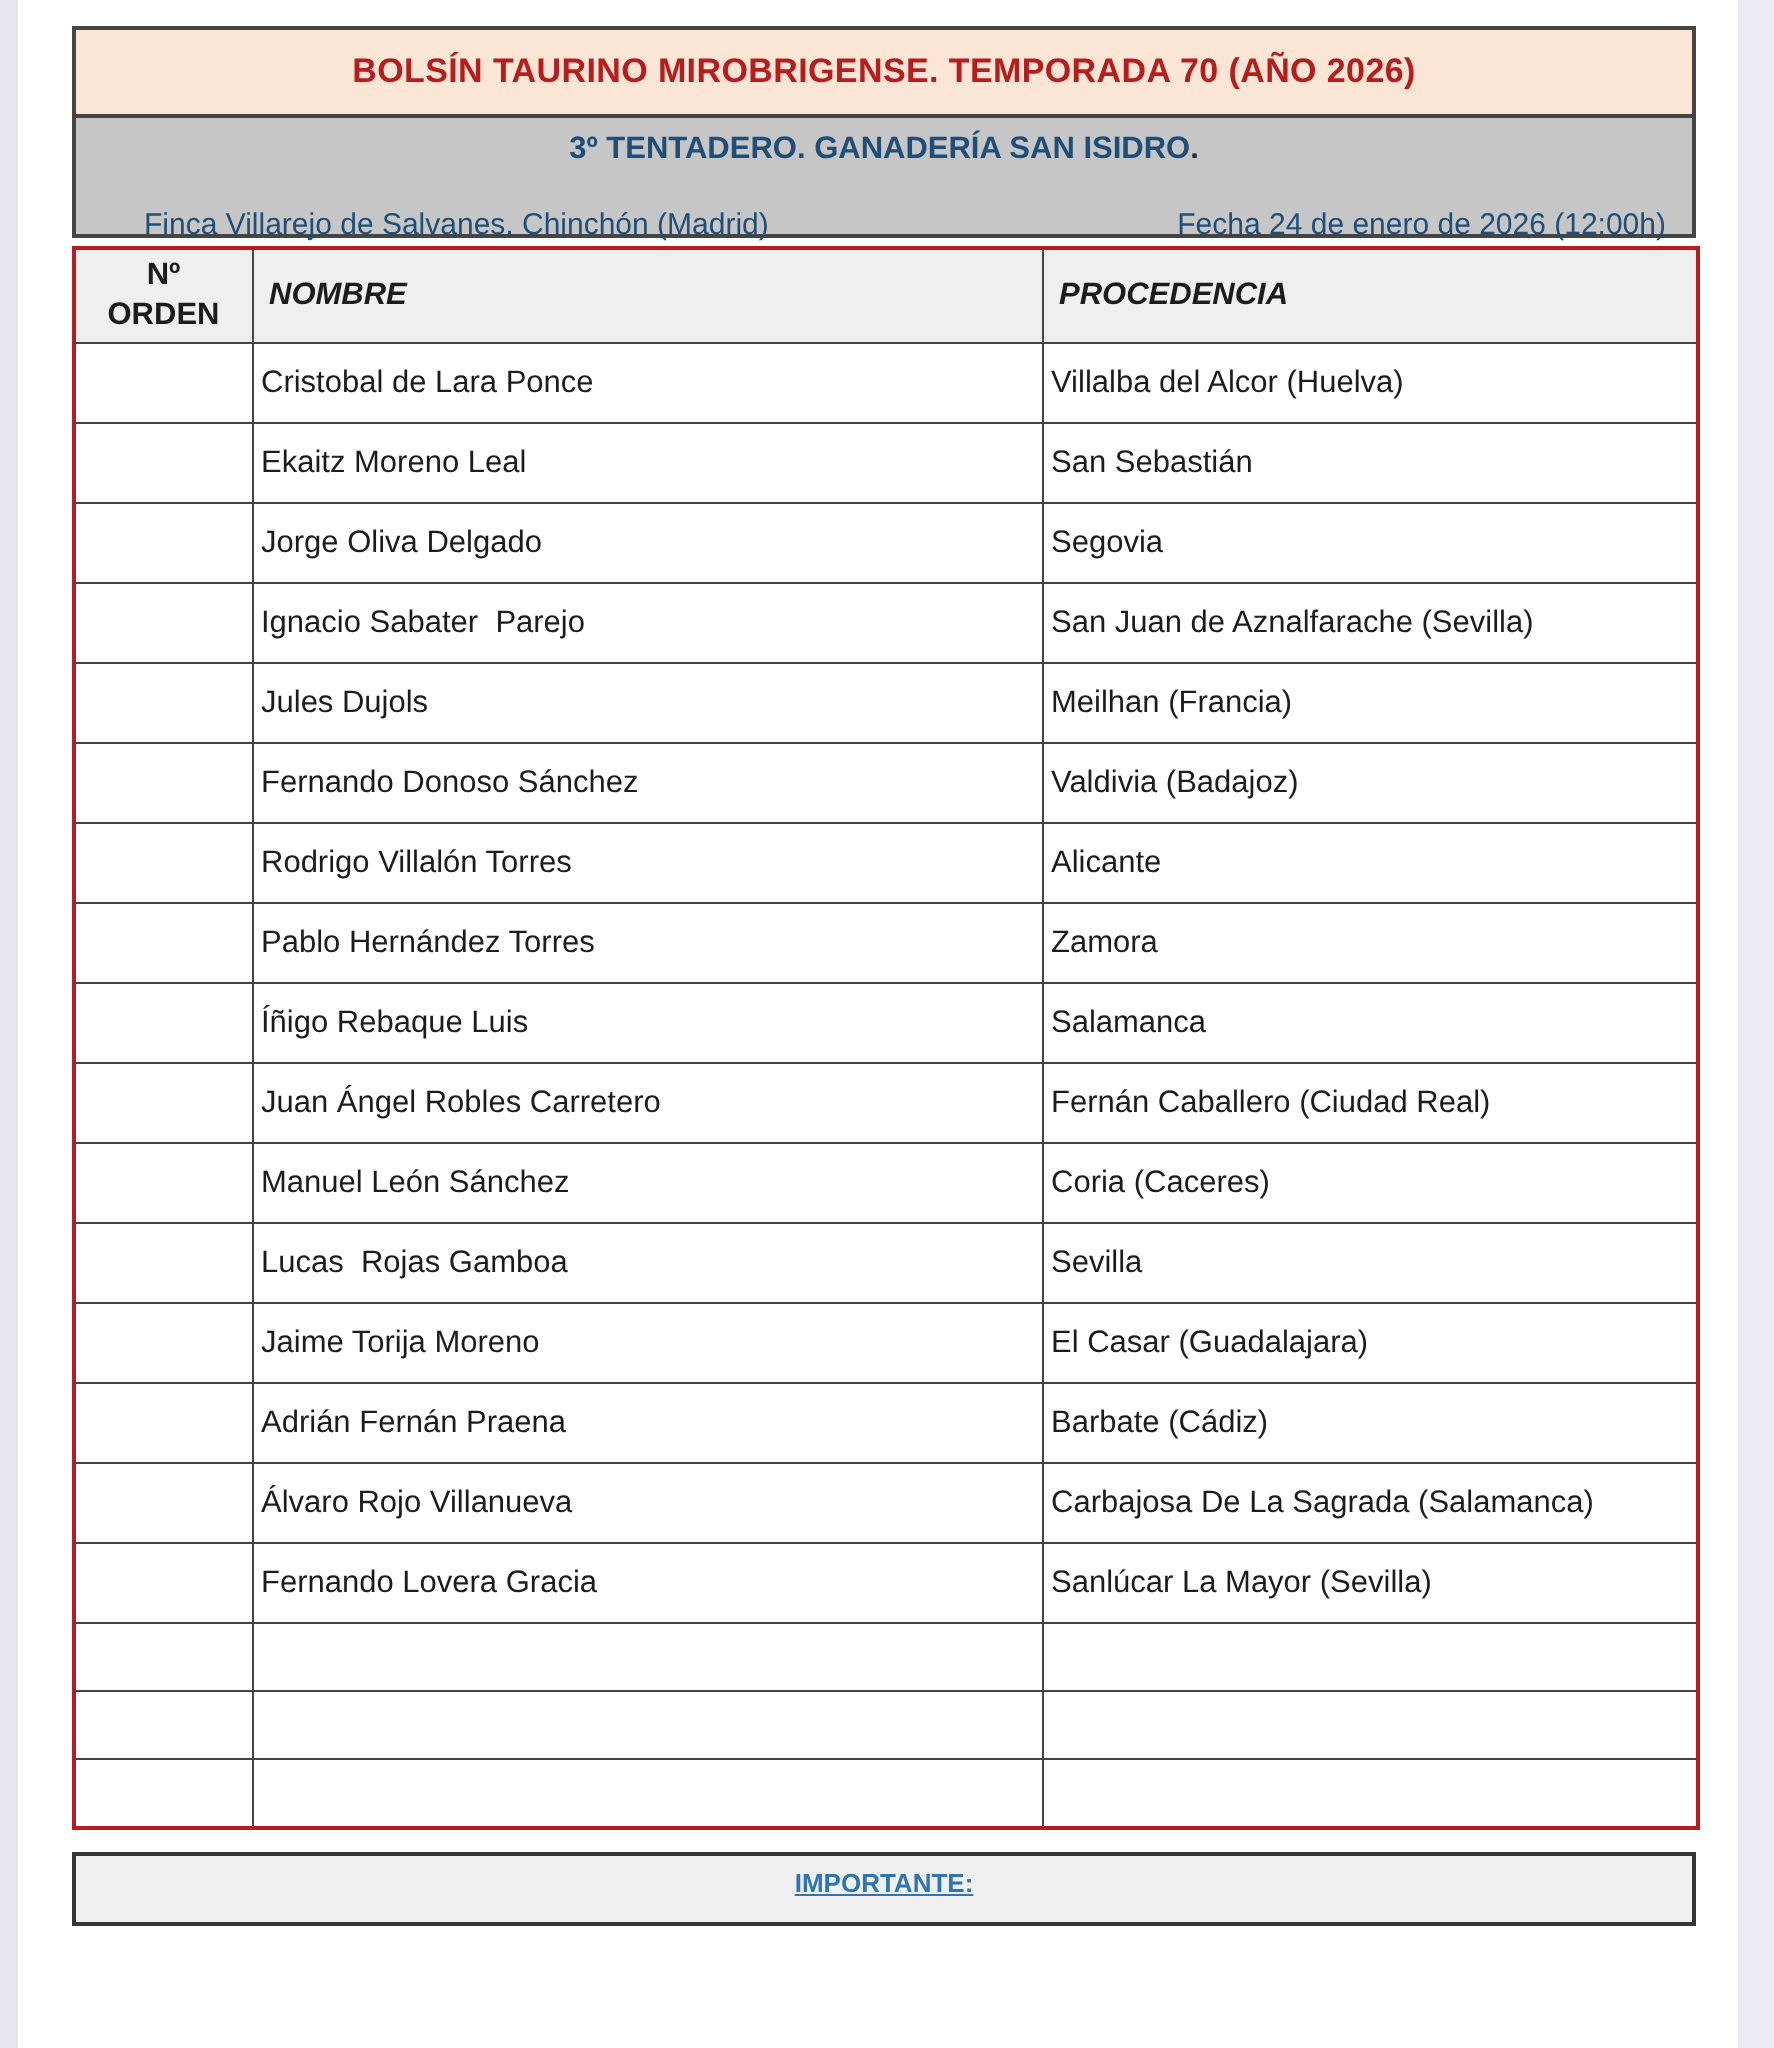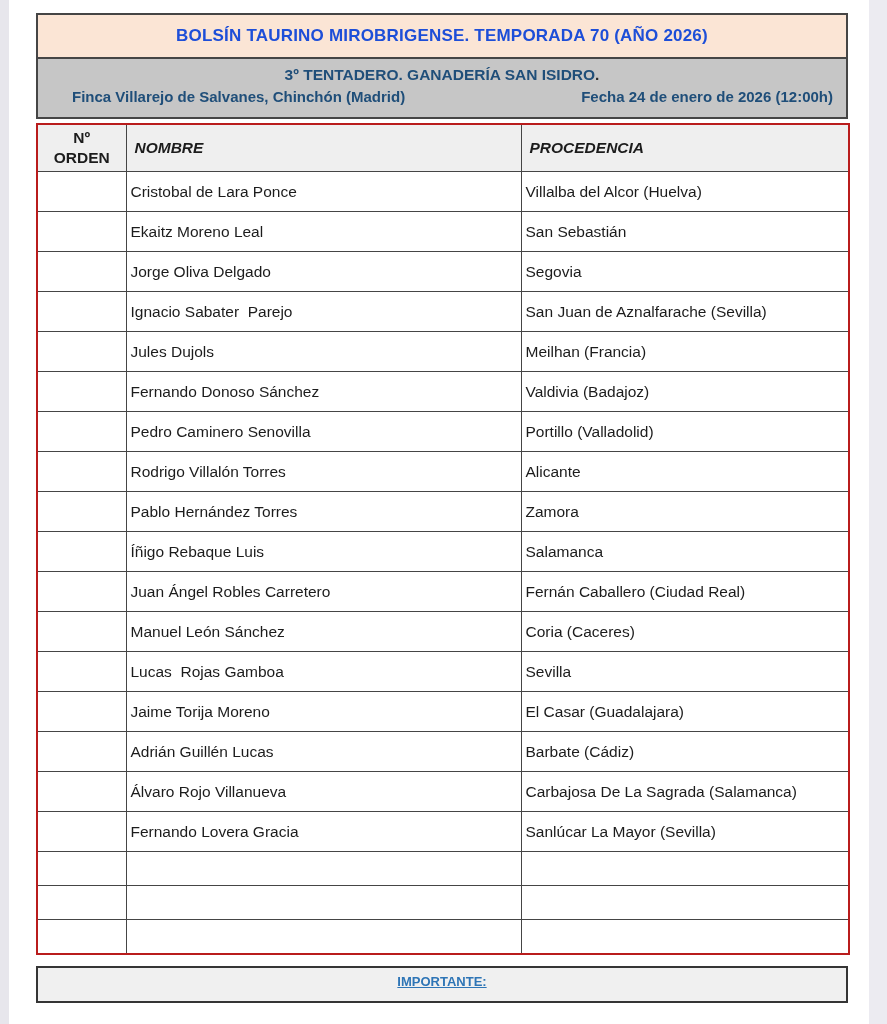--- a/index.html
+++ b/index.html
@@ -31,21 +31,21 @@
   .title-box {
     box-sizing: border-box;
     border: 2px solid #454545;
     background: #fbe5d5;
     height: 46px;
     display: flex;
     align-items: center;
     justify-content: center;
   }
   .title-box .title-text {
-    color: #1d4ed8;
+    color: #b91c1c;
     font-weight: bold;
     font-size: 17px;
     letter-spacing: 0.2px;
   }
 
   
   .event-box {
     box-sizing: border-box;
     border: 2px solid #454545;
     border-top: none;
@@ -54,26 +54,26 @@
     padding-top: 7px;
   }
   .event-title {
     text-align: center;
     font-weight: bold;
     font-size: 15.5px;
     color: #1f4e79;
   }
   .event-title .title-dot { color: #2b2b2b; }
   .event-meta {
-    margin-top: 4px;
+    margin-top: 20px;
     display: flex;
     justify-content: space-between;
     padding: 0 13px 0 34px;
     font-size: 15px;
-    font-weight: bold;
+    font-weight: normal;
     color: #1f4e79;
   }
 
   
   table.participants {
     margin-top: 4px;
     width: 812px;
     border-collapse: collapse;
     table-layout: fixed;
   }
@@ -184,25 +184,20 @@
           <td class="col-name">Jules Dujols</td>
           <td class="col-origin">Meilhan (Francia)</td>
         </tr>
         <tr>
           <td class="col-order"></td>
           <td class="col-name">Fernando Donoso Sánchez</td>
           <td class="col-origin">Valdivia (Badajoz)</td>
         </tr>
         <tr>
           <td class="col-order"></td>
-          <td class="col-name">Pedro Caminero Senovilla</td>
-          <td class="col-origin">Portillo (Valladolid)</td>
-        </tr>
-        <tr>
-          <td class="col-order"></td>
           <td class="col-name">Rodrigo Villalón Torres</td>
           <td class="col-origin">Alicante</td>
         </tr>
         <tr>
           <td class="col-order"></td>
           <td class="col-name">Pablo Hernández Torres</td>
           <td class="col-origin">Zamora</td>
         </tr>
         <tr>
           <td class="col-order"></td>
@@ -224,21 +219,21 @@
           <td class="col-name">Lucas  Rojas Gamboa</td>
           <td class="col-origin">Sevilla</td>
         </tr>
         <tr>
           <td class="col-order"></td>
           <td class="col-name">Jaime Torija Moreno</td>
           <td class="col-origin">El Casar (Guadalajara)</td>
         </tr>
         <tr>
           <td class="col-order"></td>
-          <td class="col-name">Adrián Guillén Lucas</td>
+          <td class="col-name">Adrián Fernán Praena</td>
           <td class="col-origin">Barbate (Cádiz)</td>
         </tr>
         <tr>
           <td class="col-order"></td>
           <td class="col-name">Álvaro Rojo Villanueva</td>
           <td class="col-origin">Carbajosa De La Sagrada (Salamanca)</td>
         </tr>
         <tr>
           <td class="col-order"></td>
           <td class="col-name">Fernando Lovera Gracia</td>

